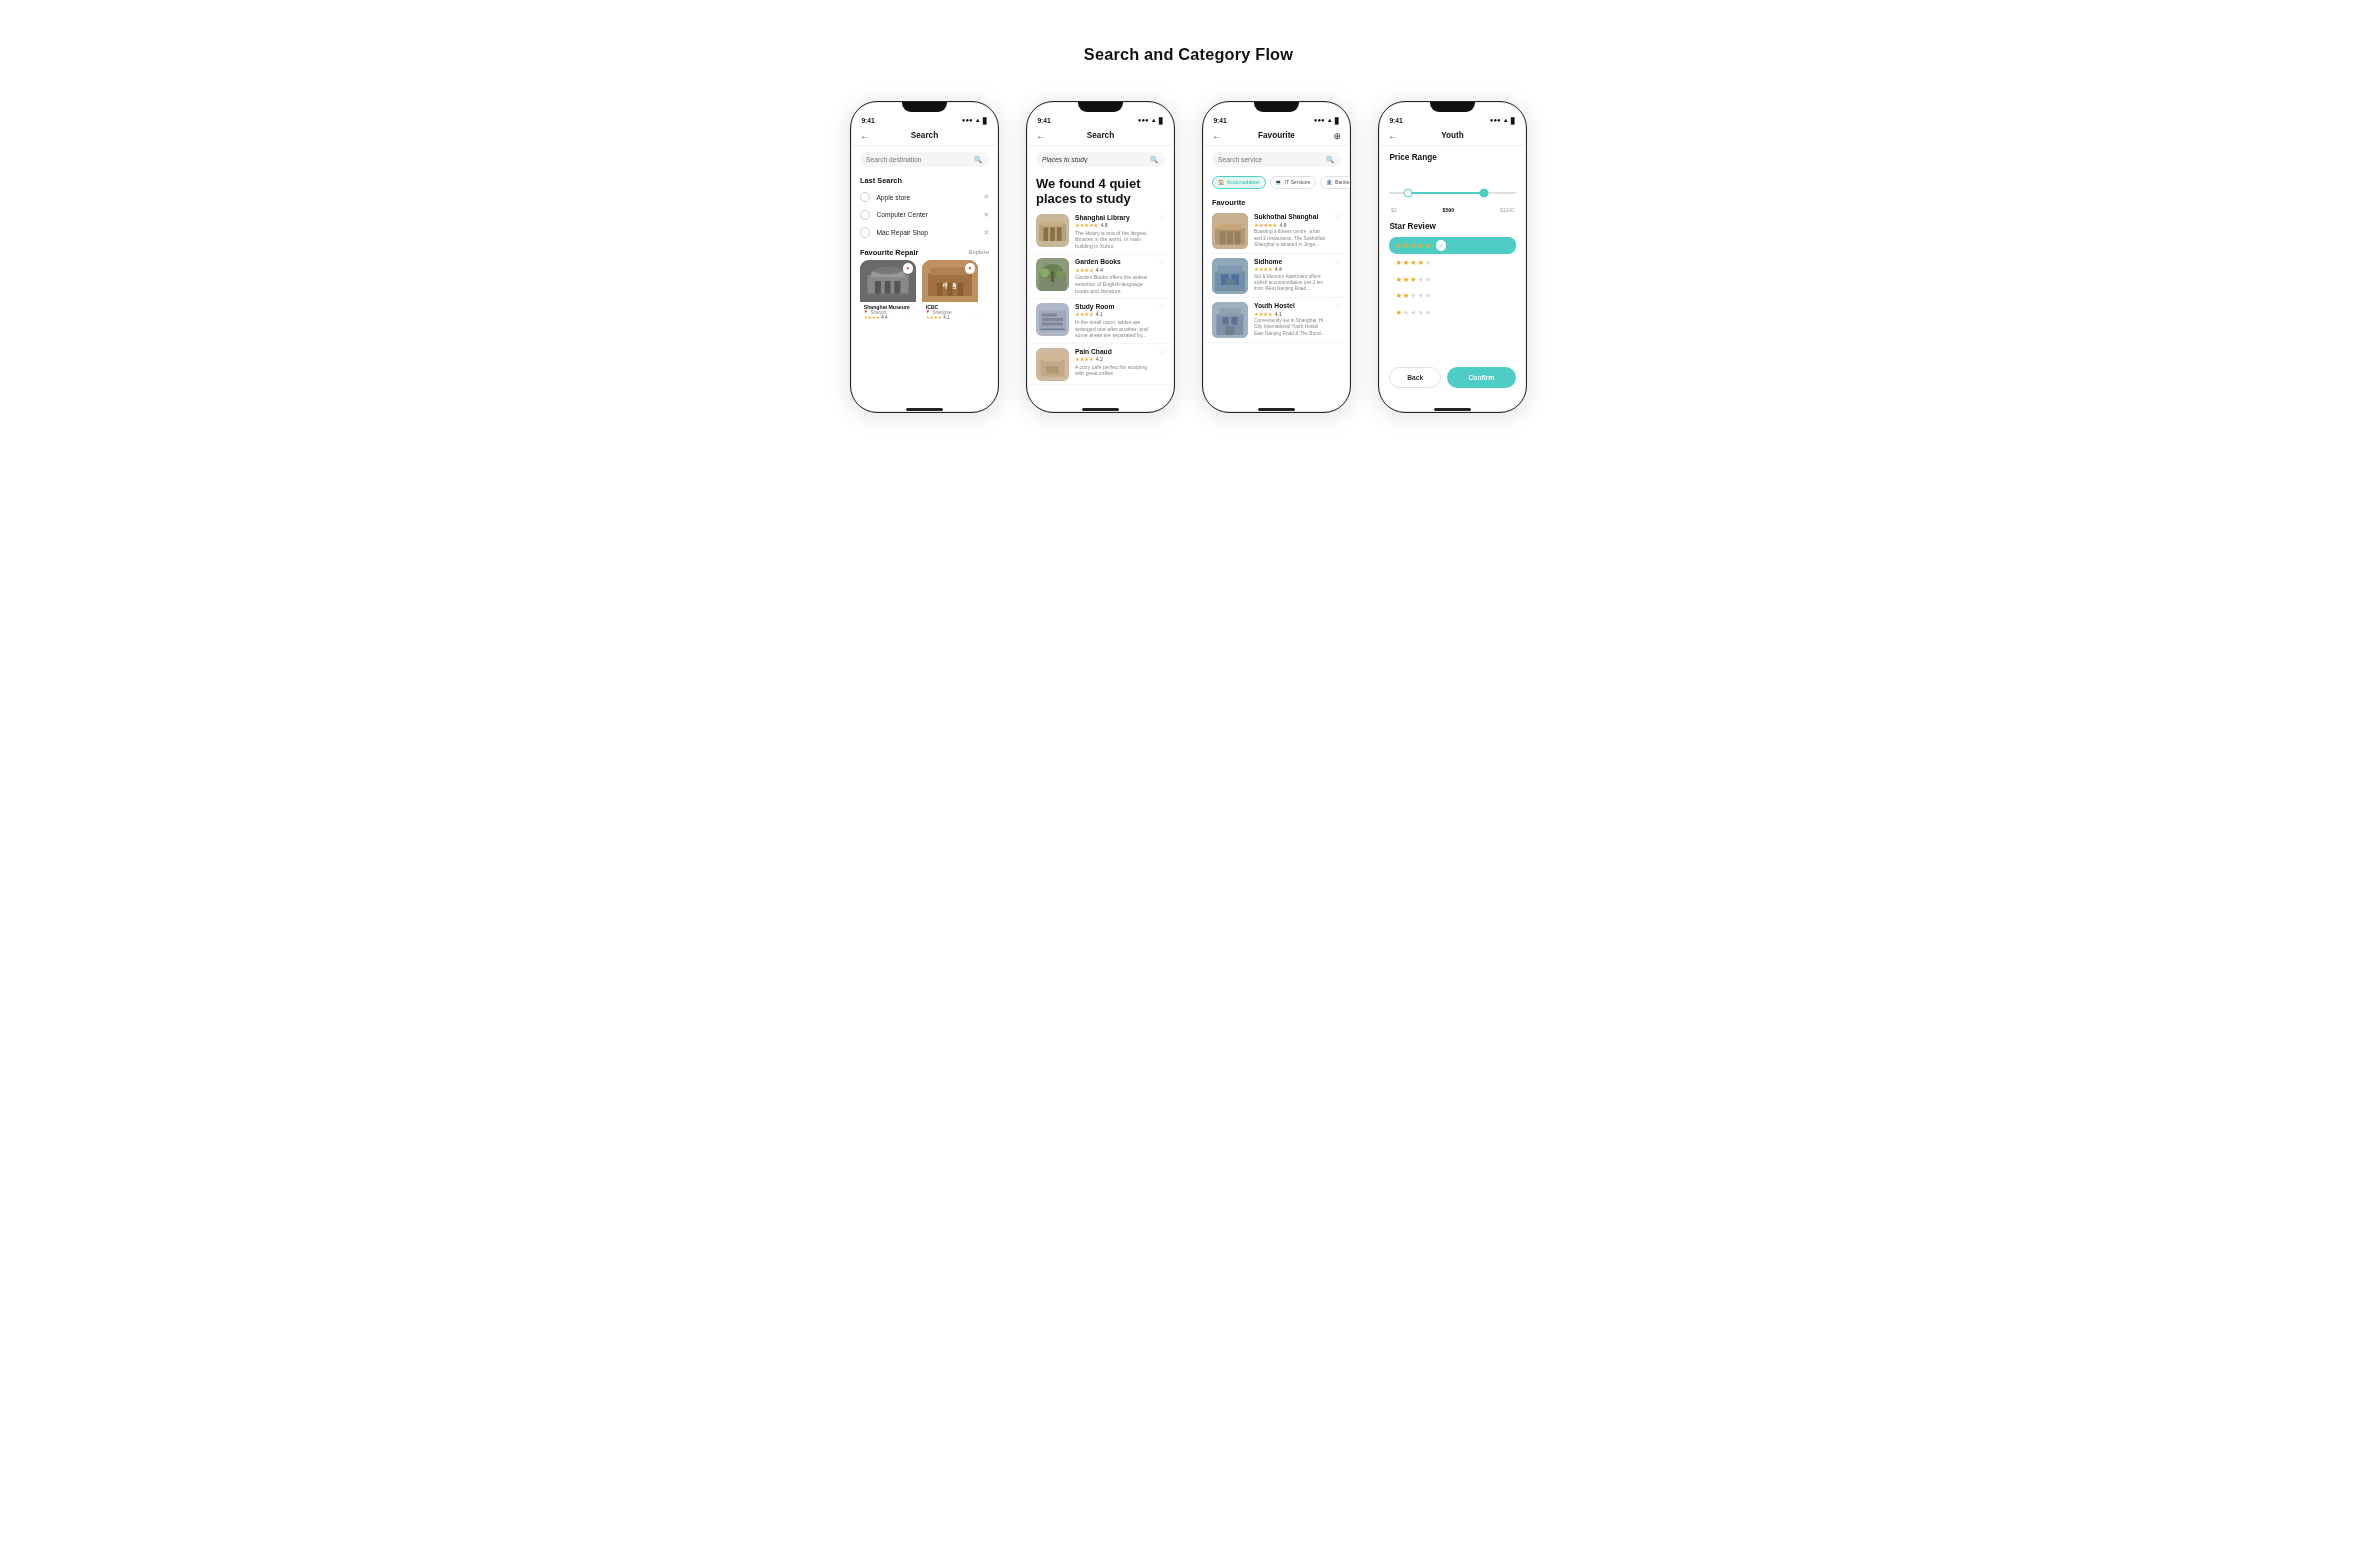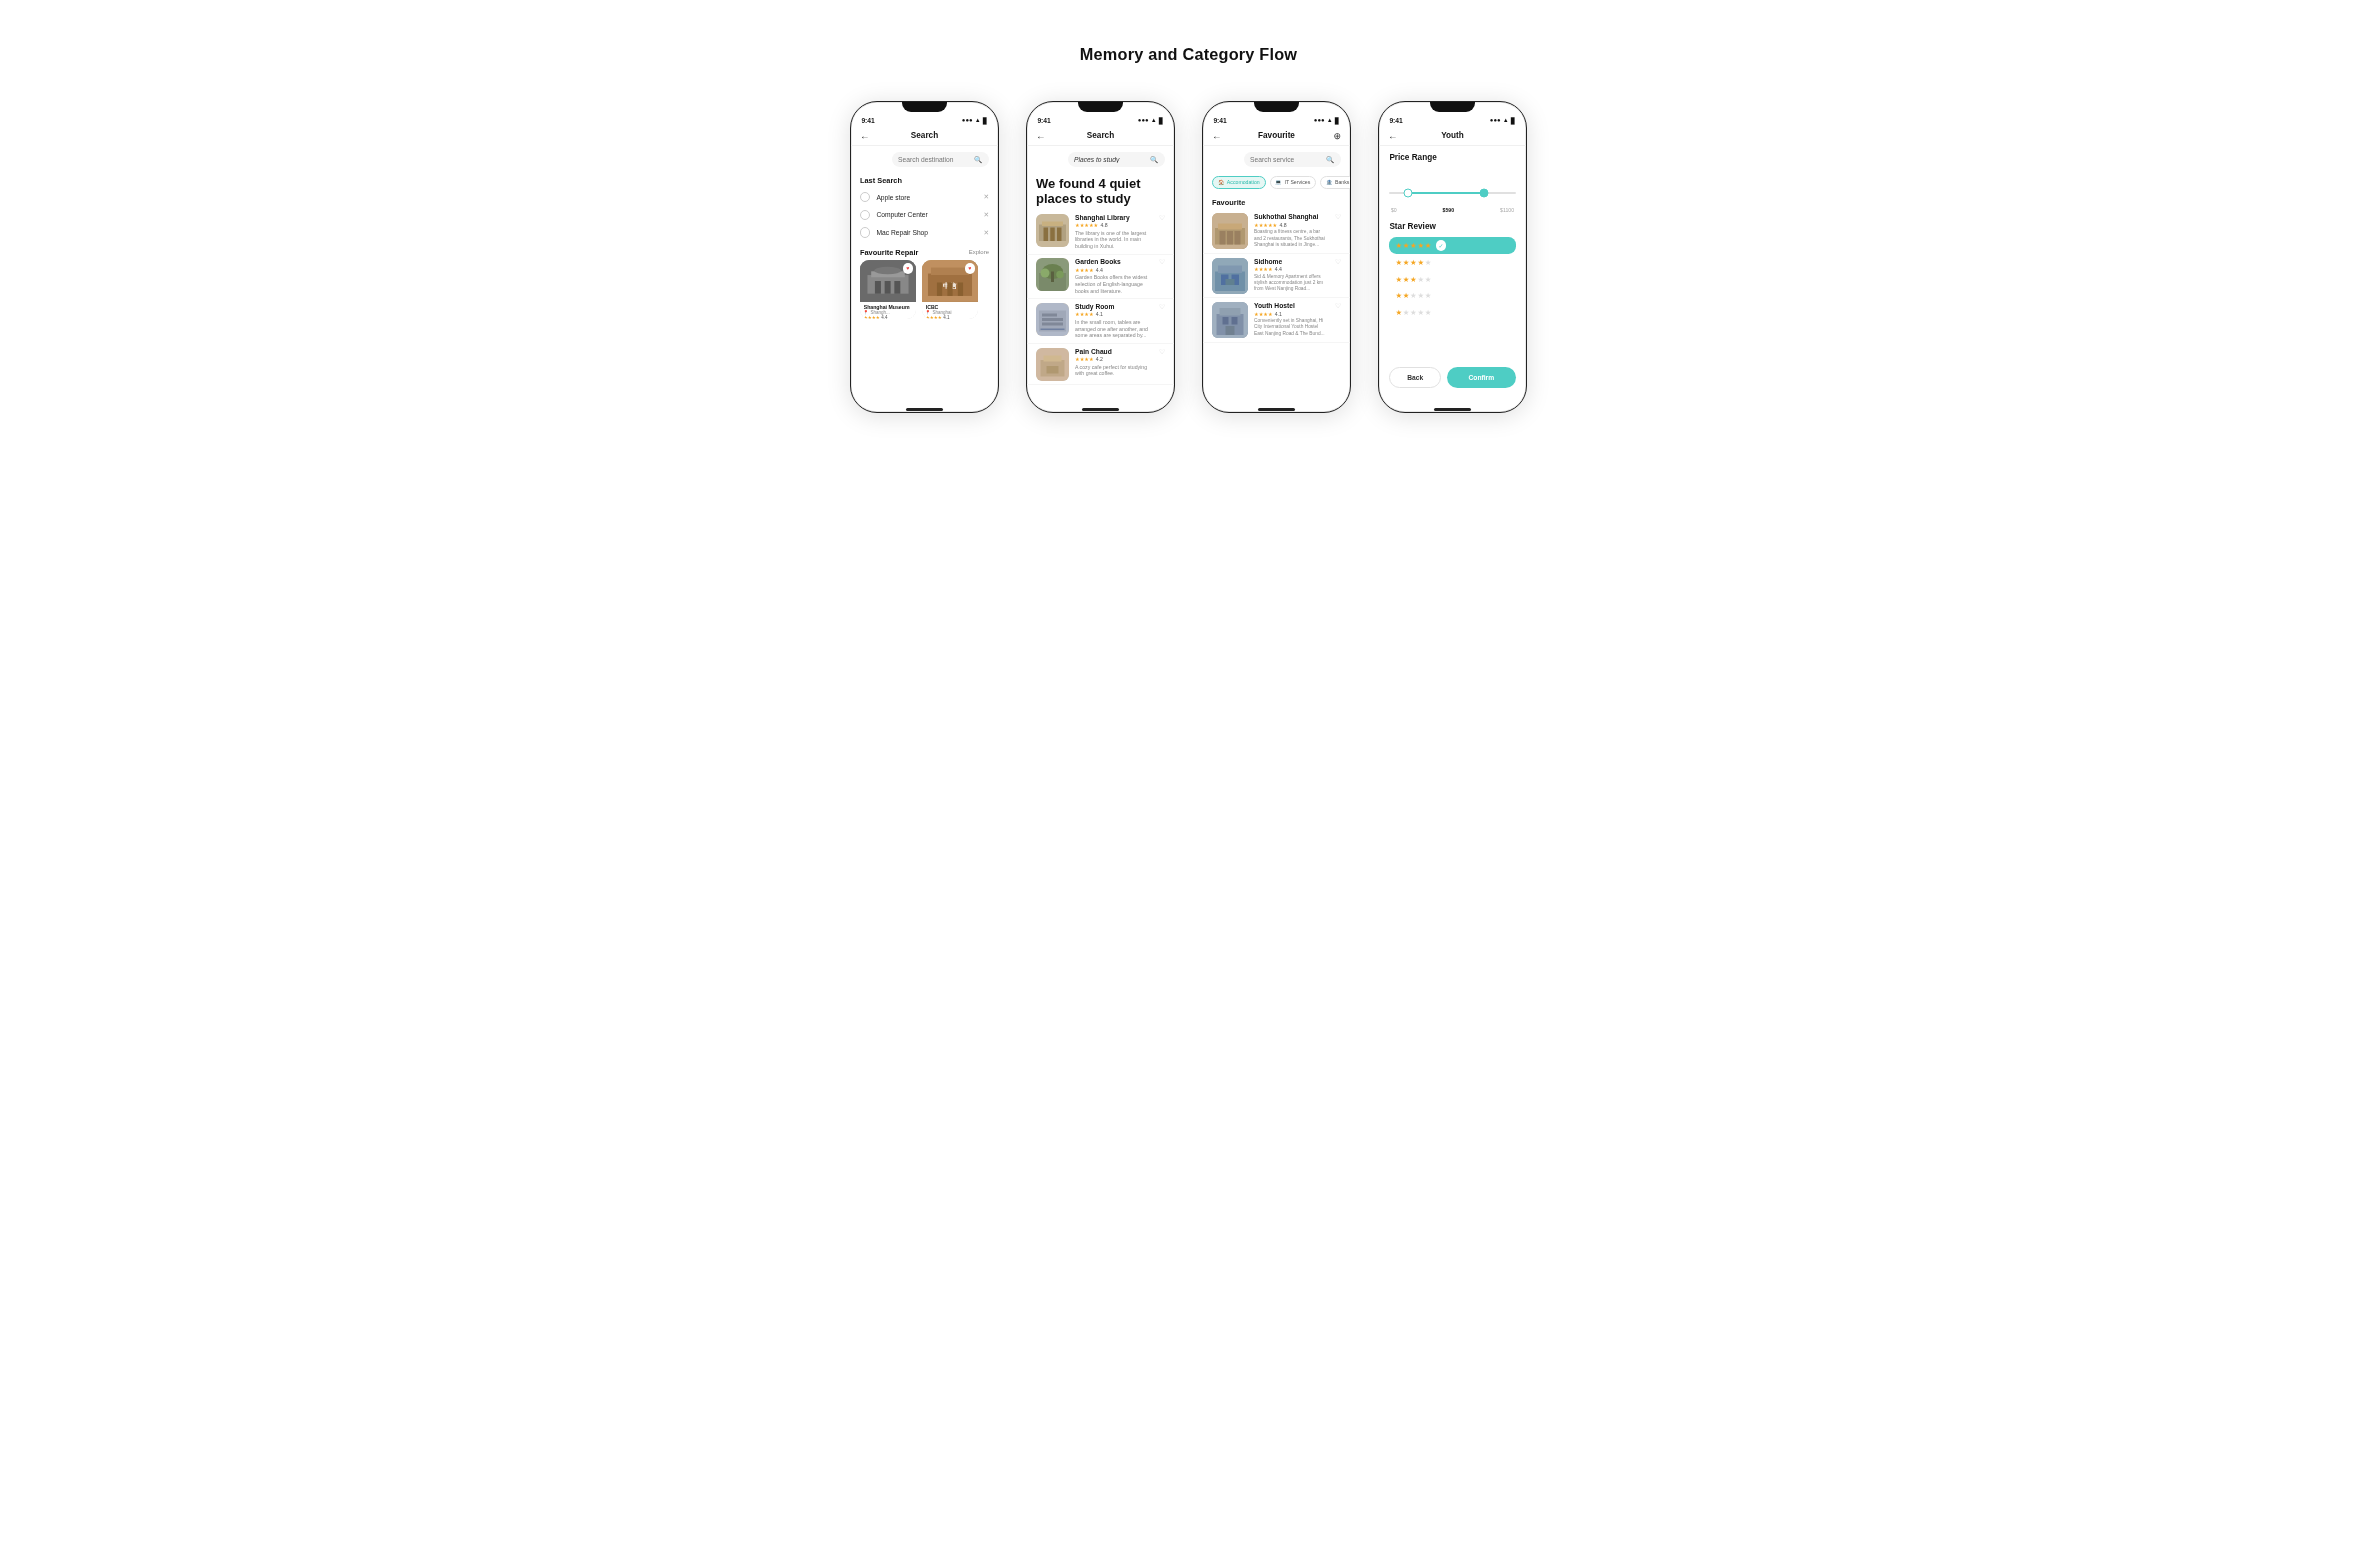--- a/index.html
+++ b/index.html
@@ -98,21 +98,20 @@
     .search-bar-wrap {
       padding: 6px 9px 4.5px 9px;
     }
     .search-bar {
       display: flex;
       align-items: center;
       background: #f5f5f5;
       border-radius: 7.4px;
       padding: 3.7px 6px;
       gap: 11px;
-      margin-left: 32px;
     }
     .search-bar input {
       border: none;
       background: transparent;
       font-size: 6.7px;
       color: #aaa;
       width: 100%;
       outline: none;
     }
     .search-bar .search-icon { font-size: 6.7px; color: #aaa; }
@@ -420,21 +419,21 @@
       width: 37px;
       background: #222;
       border-radius: 2.2px;
       margin: 4.5px auto 1.5px auto;
     }
   </style>
 </head>
 <body>
 
 <div style="text-align:center;margin-bottom:37px;">
-  <span class="page-title">Memory and Category Flow</span>
+  <span class="page-title">Search and Category Flow</span>
 </div>
 
 <div class="phones-row">
 
   <div class="phone">
     <div class="phone-notch"></div>
     <div class="status-bar">
       <span class="time">9:41</span>
       <div class="status-icons">
         <span>●●●</span>

